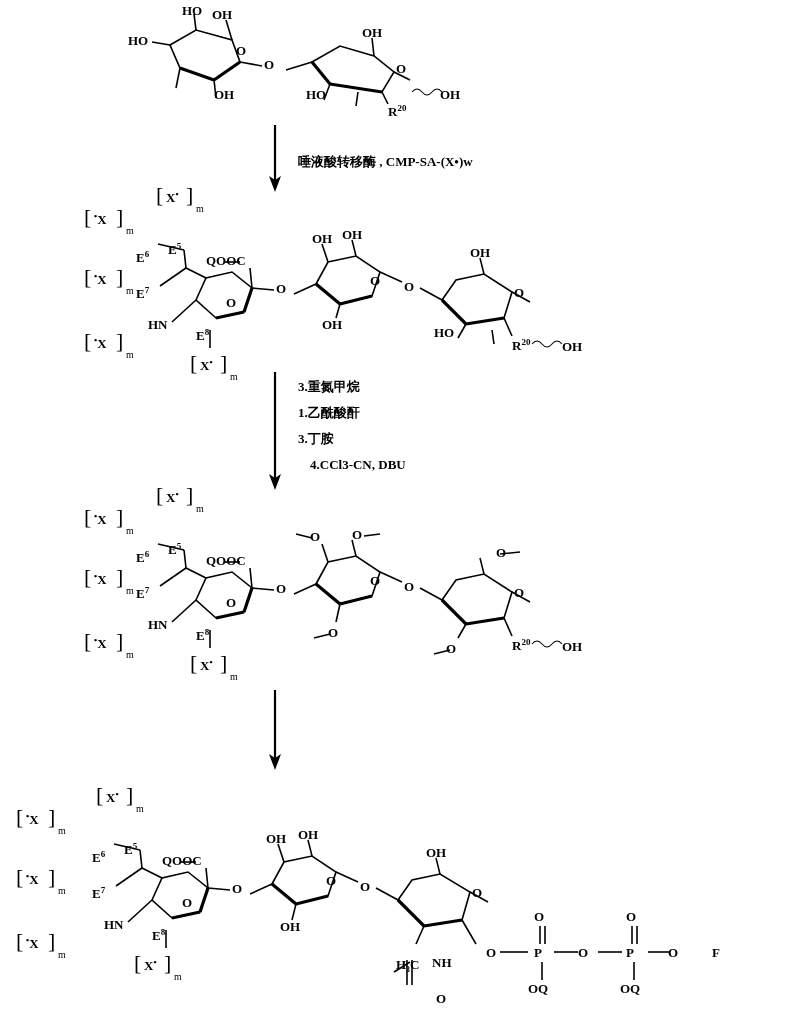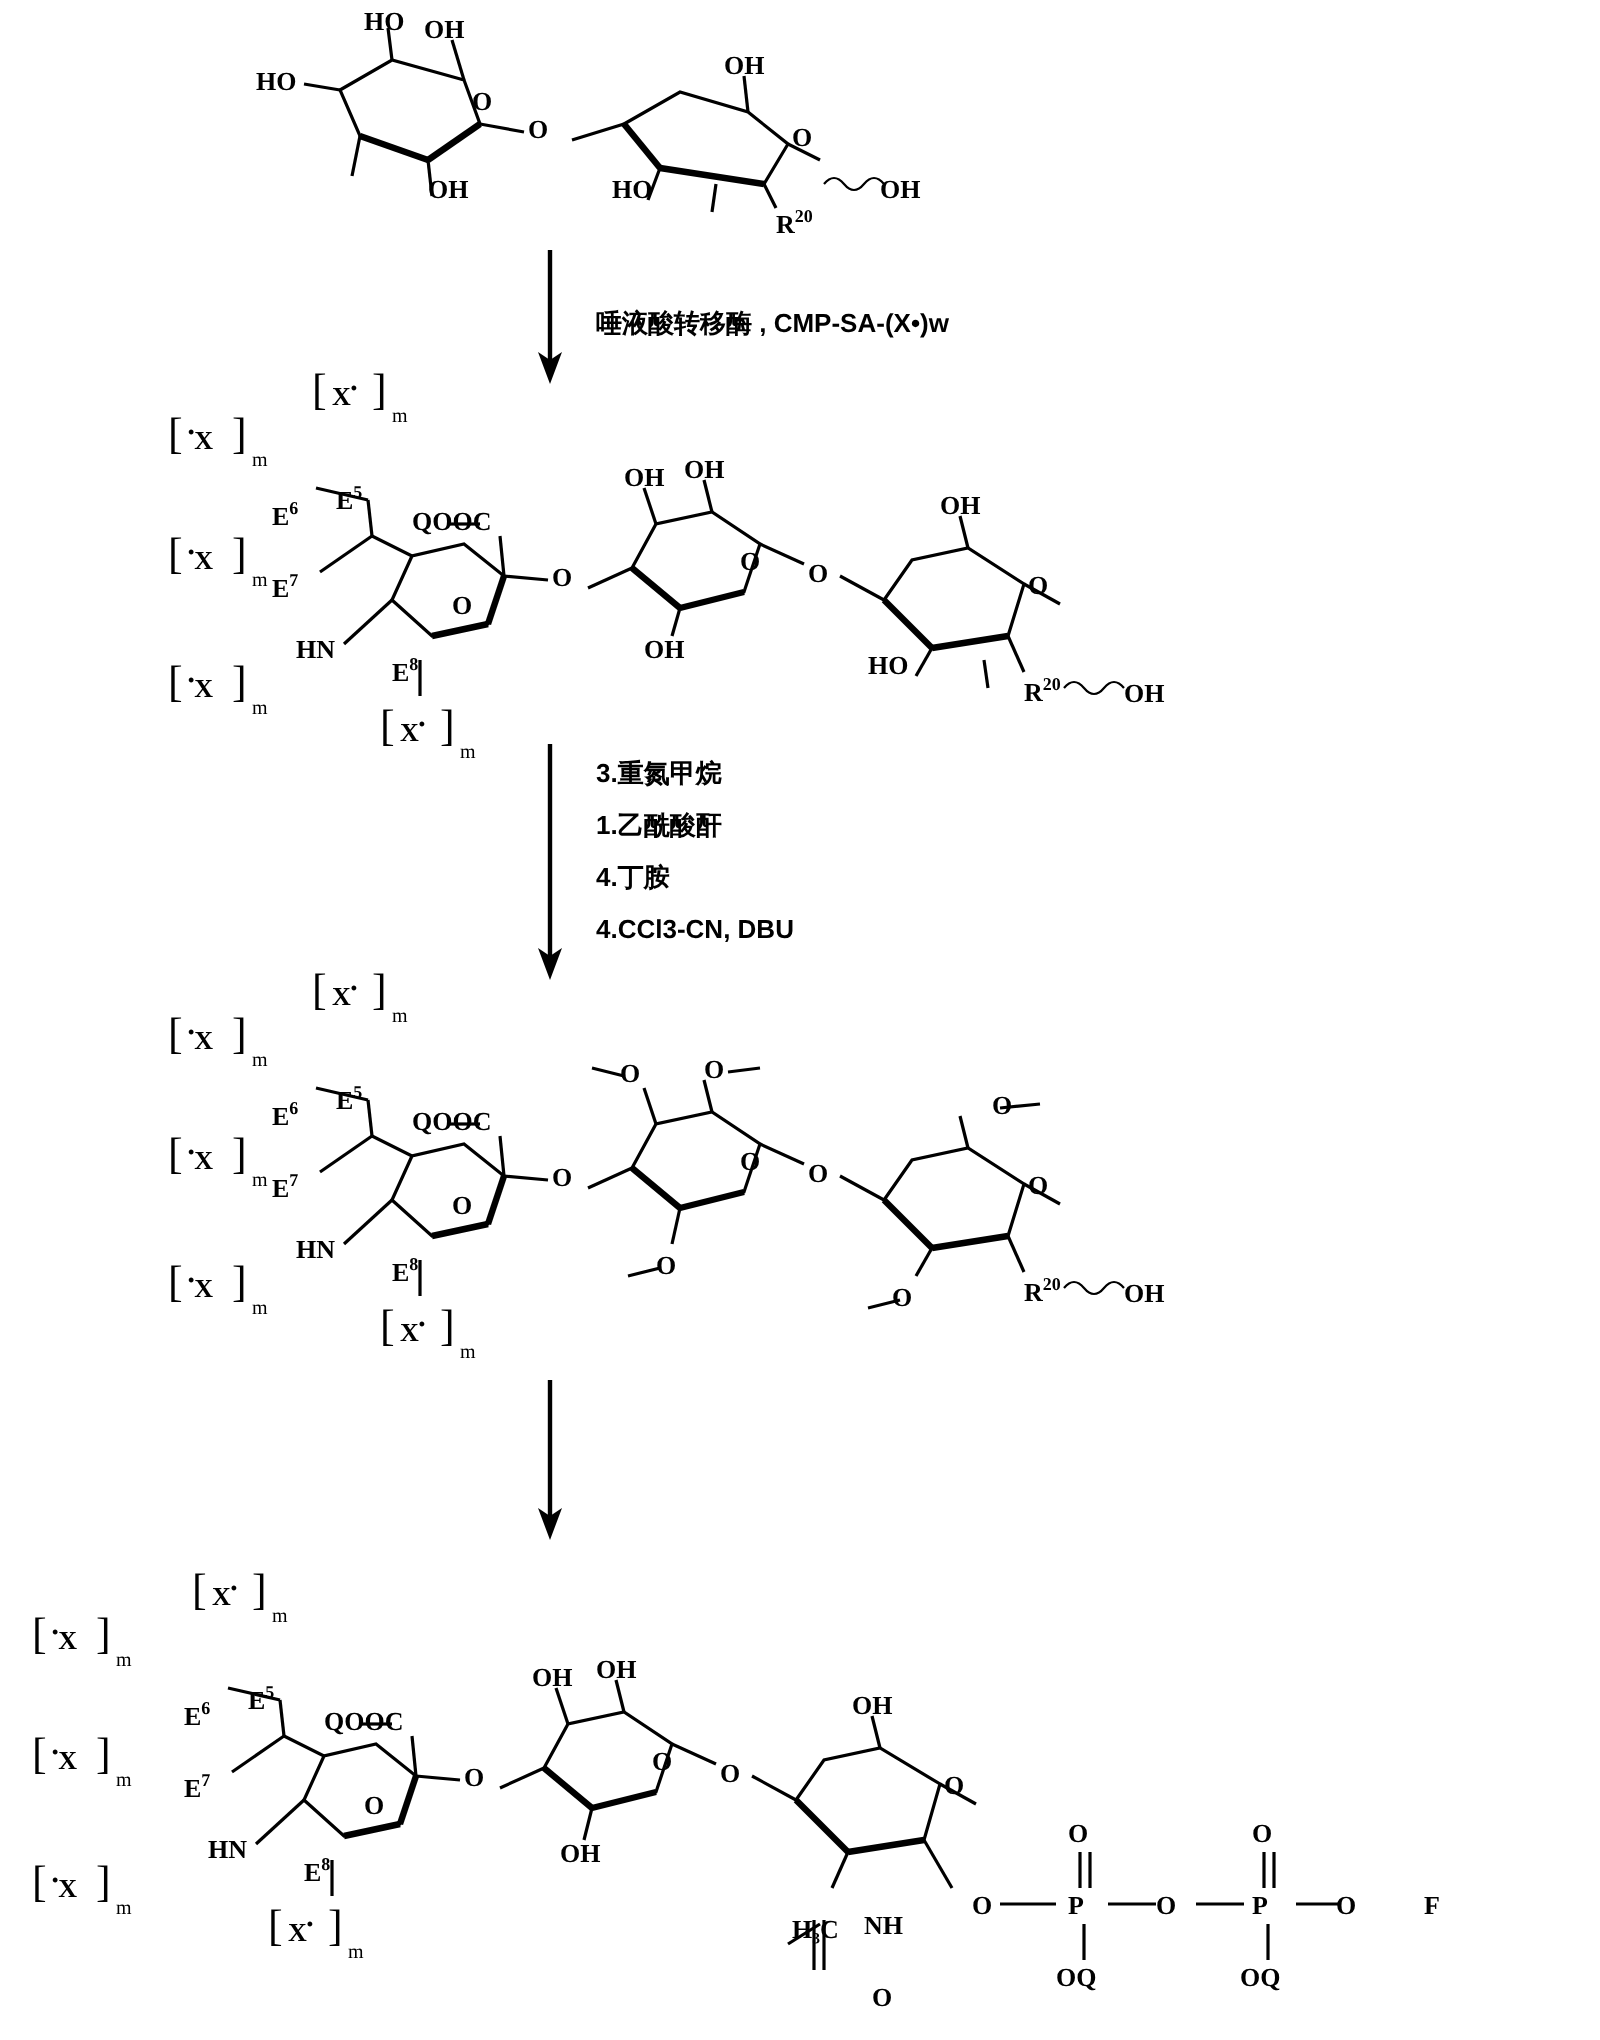--- a/index.html
+++ b/index.html
@@ -2,21 +2,21 @@
 <html><head>
 <meta charset="utf-8">
 <style>
   html,body{margin:0;padding:0;background:#ffffff;}
   body{width:800px;height:1020px;position:relative;font-family:"Liberation Serif",serif;color:#000;}
   .canvas{position:relative;width:800px;height:1020px;overflow:hidden;}
   .lbl{position:absolute;white-space:nowrap;line-height:1;}
   .atom{font-family:"Liberation Serif",serif;font-weight:700;font-size:13px;}
   .small{font-size:10px;}
   .sup{font-size:9px;vertical-align:super;}
-  .cn{font-family:Liberation Sans, sans-serif;font-weight:700;font-size:13px;}
+  .cn{font-family:Liberation Serif, serif;font-weight:700;font-size:13px;}
   .brk{font-family:"Liberation Serif",serif;font-size:22px;font-weight:400;}
   svg{position:absolute;left:0;top:0;overflow:visible;}
   .bond{stroke:#000;fill:none;}
   .b1{stroke-width:1.6;}
   .b2{stroke-width:3.2;}
   .thin{stroke-width:1.1;}
   .arrowline{stroke:#000;stroke-width:2.2;fill:none;}
 </style>
 </head>
 <body>
@@ -152,22 +152,22 @@
   <div class="lbl atom" style="left:514px;top:286px">O</div>
   <div class="lbl atom" style="left:512px;top:338px"><span>R</span><span class="sup">20</span></div>
   <div class="lbl atom" style="left:562px;top:340px">OH</div>
 
   <svg width="800" height="1020">
     <path class="arrowline" d="M275 372 L275 482"></path>
     <path d="M275 490 L269 474 L275 478 L281 474 Z" fill="#000"></path>
   </svg>
   <div class="lbl cn" style="left:298px;top:380px">3.重氮甲烷</div>
   <div class="lbl cn" style="left:298px;top:406px">1.乙酰酸酐</div>
-  <div class="lbl cn" style="left:298px;top:432px">4.丁胺</div>
-  <div class="lbl cn" style="left:298px;top:458px">4.CCl3-CN, DBU</div>
+  <div class="lbl cn" style="left:298px;top:432px">3.丁胺</div>
+  <div class="lbl cn" style="left:310px;top:458px">4.CCl3-CN, DBU</div>
 
   <svg width="800" height="1020">
     <path class="bond b1" d="M196 600 L206 578 L232 572 L252 588 L244 612 L216 618 Z"></path>
     <path class="bond b2" d="M216 618 L244 612"></path>
     <path class="bond b2" d="M244 612 L252 588"></path>
     <path class="bond b1" d="M252 588 L250 568"></path>
     <path class="bond b1" d="M240 562 L224 562"></path>
     <path class="bond b1" d="M206 578 L186 568"></path>
     <path class="bond b1" d="M186 568 L184 550"></path>
     <path class="bond b1" d="M184 550 L158 544"></path>

